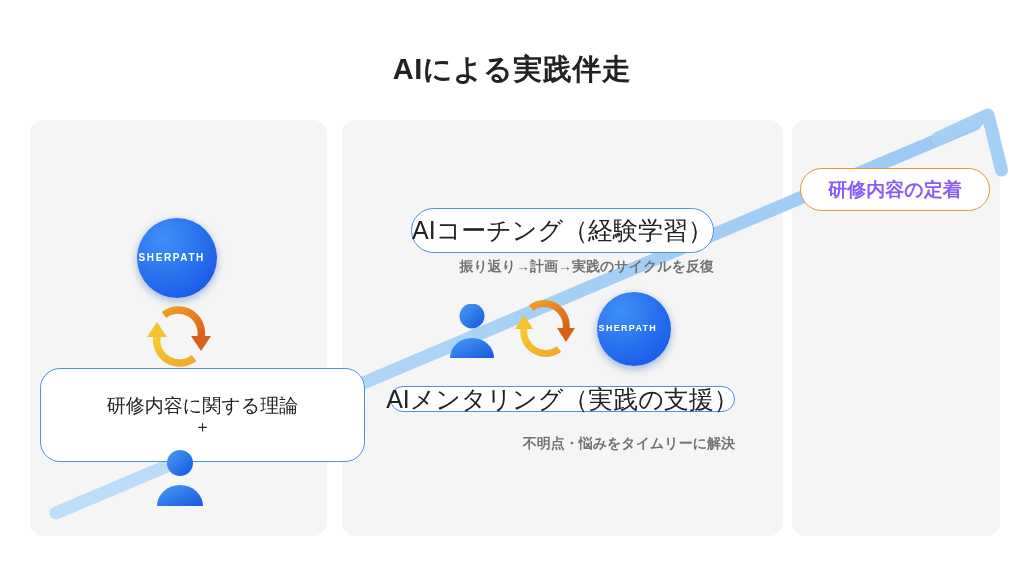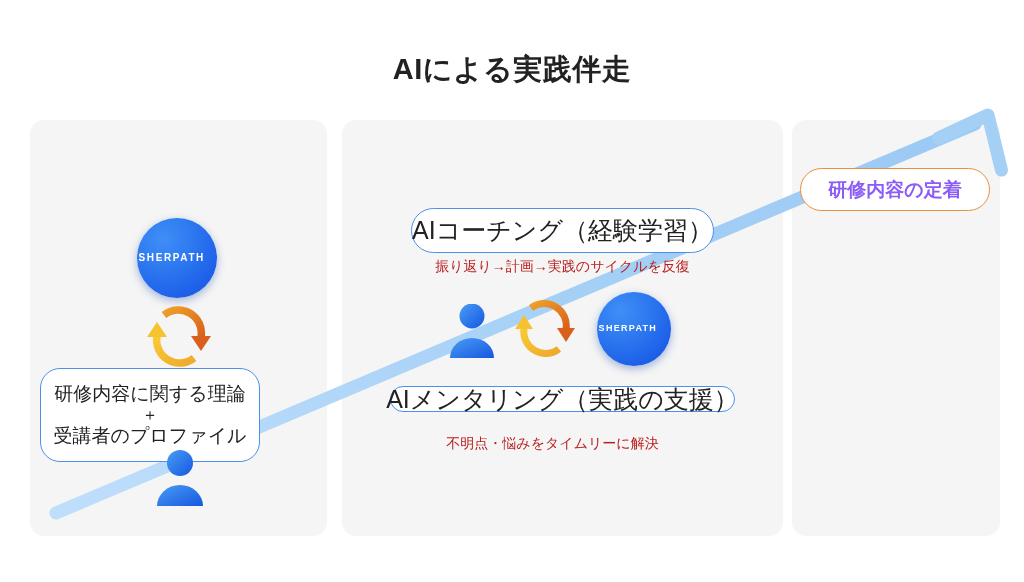--- a/index.html
+++ b/index.html
@@ -107,21 +107,21 @@
     flex-direction: column;
     align-items: center;
     justify-content: center;
     box-sizing: border-box;
     text-align: center;
     color: #222222;
   }
   #profile-card {
     left: 40px;
     top: 368px;
-    width: 220px;
+    width: 325px;
     height: 94px;
     border-radius: 20px;
     font-size: 19px;
     line-height: 1.28;
     padding: 4px 2px;
   }
   #profile-card .ln { display: block; white-space: nowrap; }
   #profile-card .plus { font-size: 16px; line-height: 1.1; }
 
   .pill {
@@ -135,28 +135,28 @@
     box-sizing: border-box;
     font-size: 25px;
     color: #222222;
     white-space: nowrap;
   }
   #coaching-pill  { left: 411px; top: 208px; width: 303px; height: 45px; }
   #mentoring-pill { left: 390px; top: 386px; width: 345px; height: 26px; }
 
   .pill-sub {
     position: absolute;
-    text-align: center;
+    text-align: right;
     font-size: 14px;
-    font-weight: normal;
-    color: #b91c1c;
+    font-weight: bold;
+    color: #737373;
     white-space: nowrap;
   }
   #coaching-sub  { left: 411px; top: 258px; width: 303px; }
-  #mentoring-sub { left: 380px; top: 435px; width: 345px; }
+  #mentoring-sub { left: 390px; top: 435px; width: 345px; }
 
   .pill-orange {
     position: absolute;
     background: #ffffff;
     border: 1.6px solid #e8913a;
     border-radius: 22px;
     display: flex;
     align-items: center;
     justify-content: center;
     box-sizing: border-box;
@@ -210,21 +210,20 @@
     <path d="M 22 9 A 23 23 0 0 1 59 31" fill="none" stroke="url(#cycWarmA)" stroke-width="7.5" stroke-linecap="butt"></path>
     <path d="M 49 30 L 59 45 L 69 30 Z" fill="#d9601a"></path>
 
     <path d="M 52 52 A 23 23 0 0 1 15 30" fill="none" stroke="url(#cycWarmB)" stroke-width="7.5" stroke-linecap="butt"></path>
     <path d="M 5 31 L 15 16 L 25 31 Z" fill="#f7c22f"></path>
   </svg>
 
   <div class="card" id="profile-card">
     <span class="ln">研修内容に関する理論</span>
     <span class="ln plus">＋</span>
-    <span class="ln">受講者のプロファイル</span>
   </div>
 
   <svg class="person-icon" id="person-left" viewBox="0 0 60 56">
     <defs>
       <linearGradient id="perGrad1" x1="0" y1="0" x2="1" y2="1">
         <stop offset="0%" stop-color="#4a9df5"></stop>
         <stop offset="100%" stop-color="#1557e0"></stop>
       </linearGradient>
     </defs>
     <circle cx="30" cy="13" r="13" fill="url(#perGrad1)"></circle>

